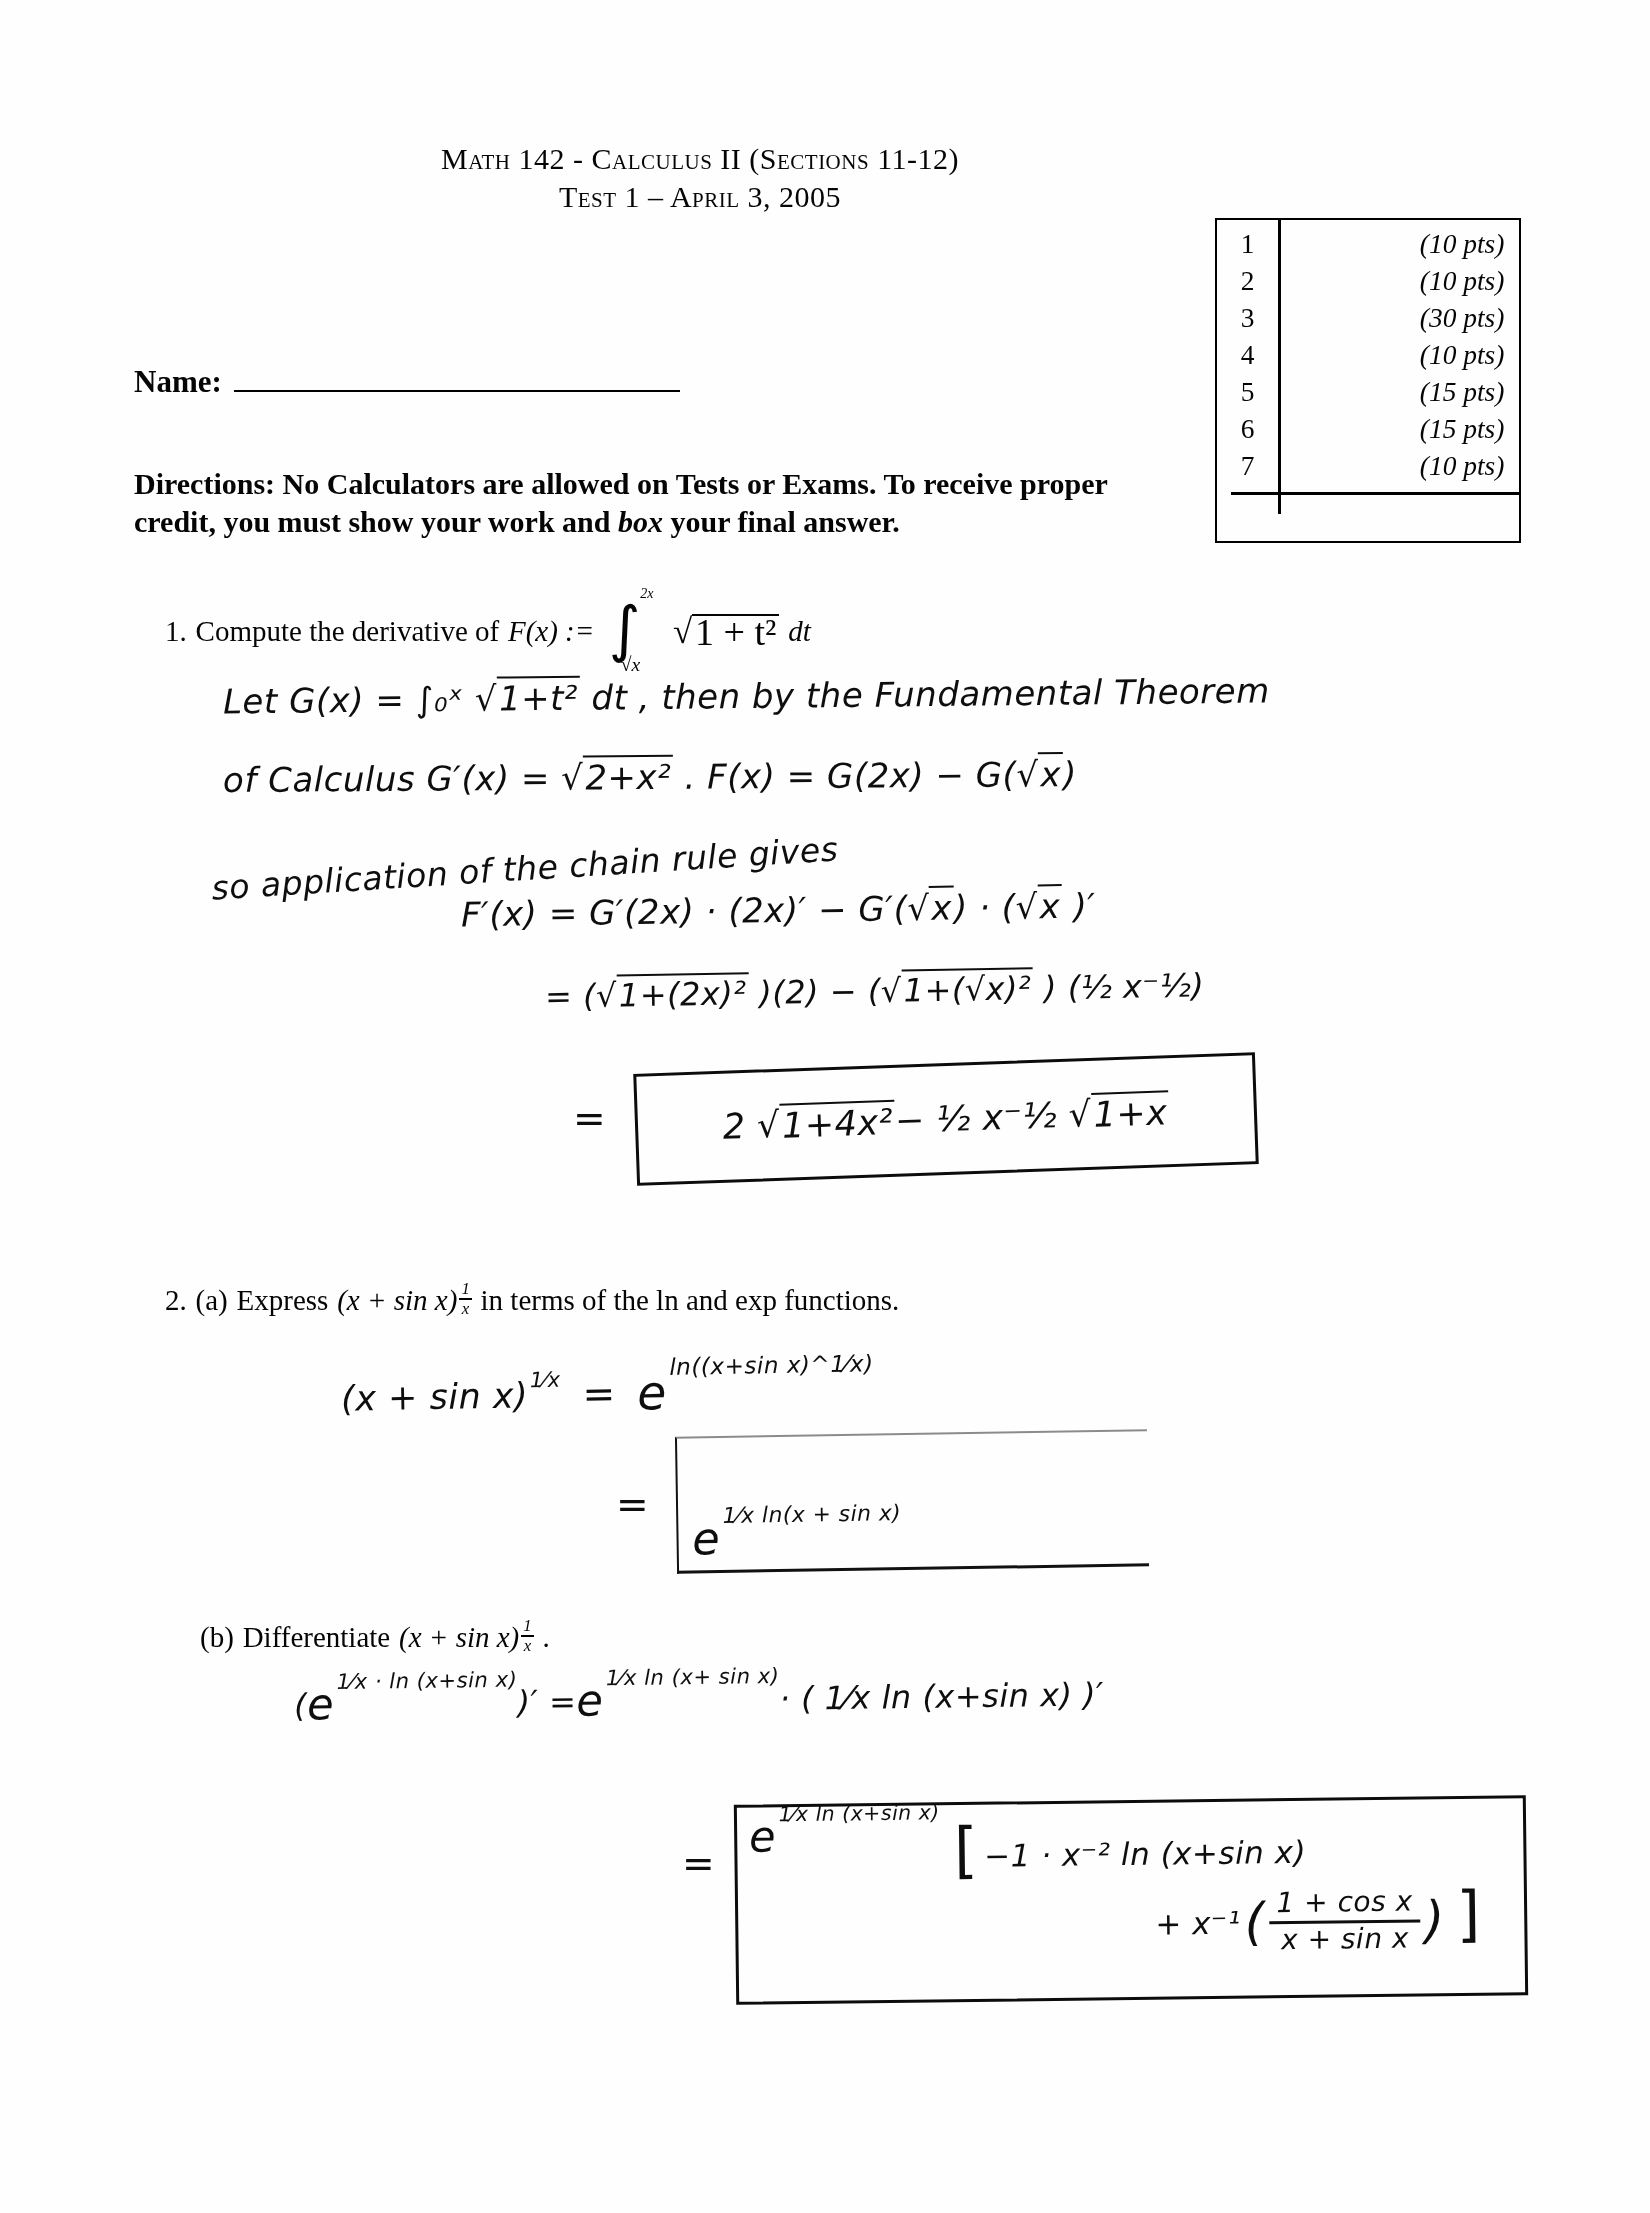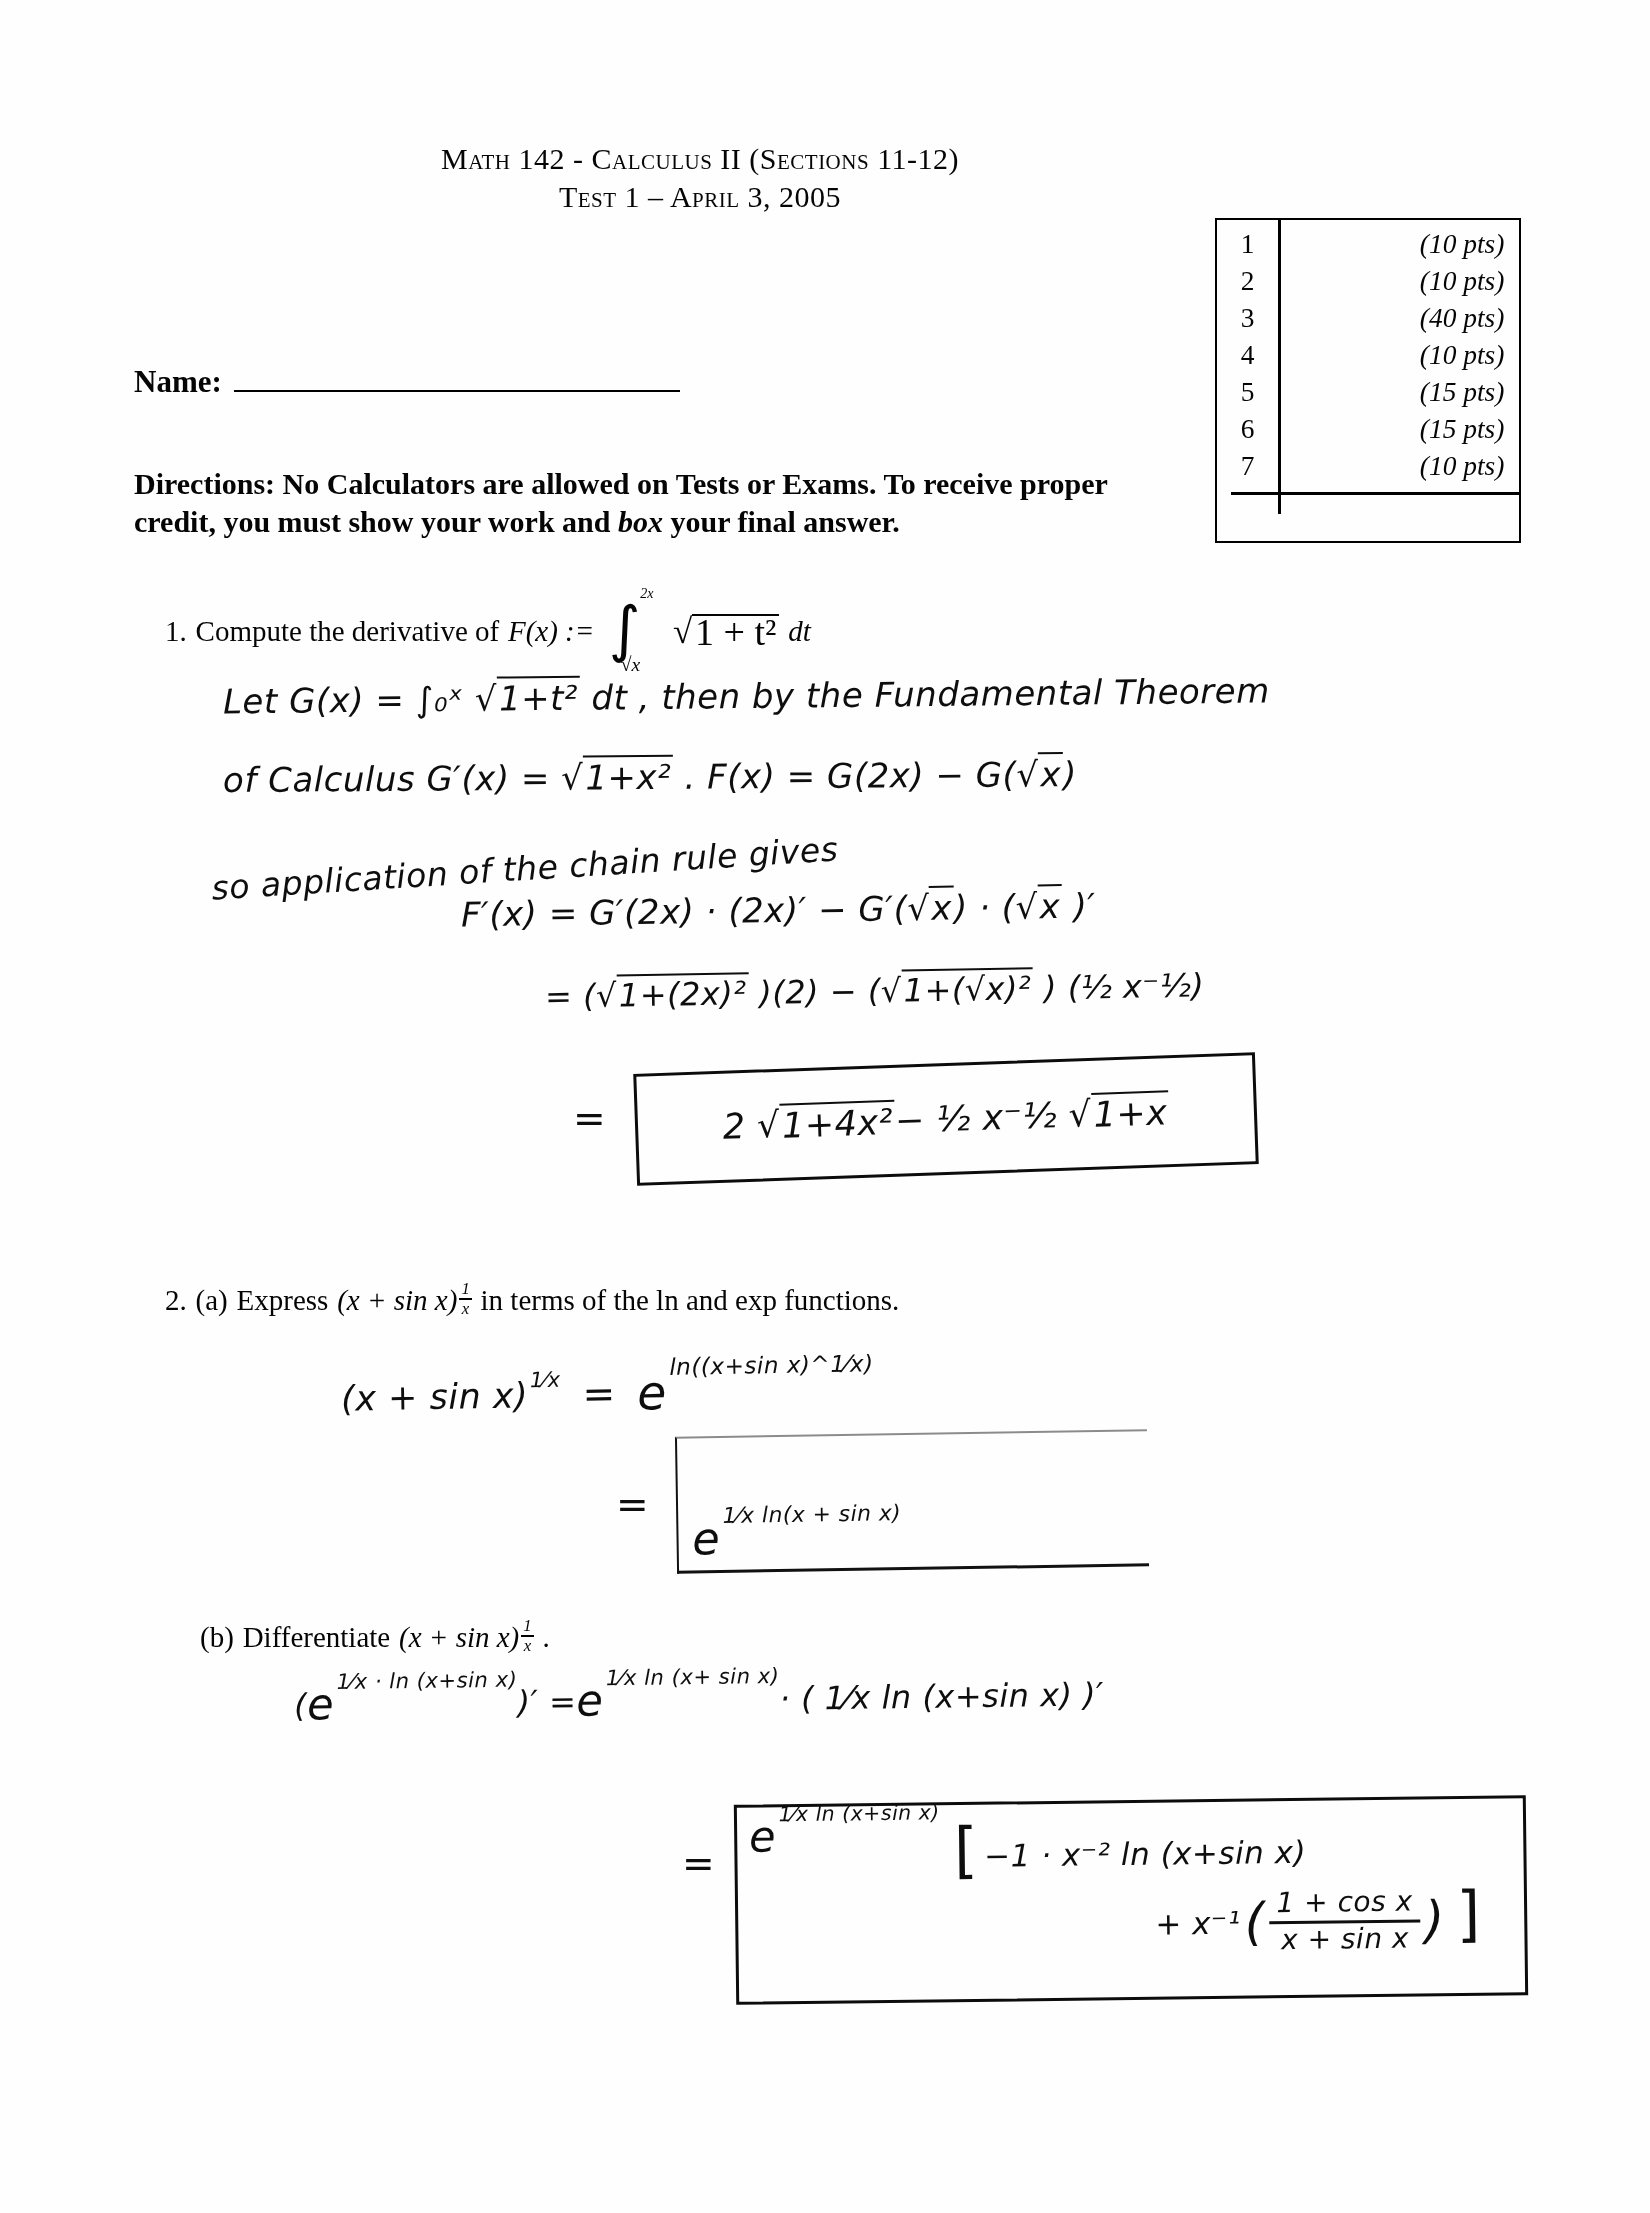--- a/index.html
+++ b/index.html
@@ -95,21 +95,21 @@
       <div class="score-row">
           <span class="score-num">1</span>
           <span class="score-pts">(10 pts)</span>
         </div>
       <div class="score-row">
           <span class="score-num">2</span>
           <span class="score-pts">(10 pts)</span>
         </div>
       <div class="score-row">
           <span class="score-num">3</span>
-          <span class="score-pts">(40 pts)</span>
+          <span class="score-pts">(30 pts)</span>
         </div>
       <div class="score-row">
           <span class="score-num">4</span>
           <span class="score-pts">(10 pts)</span>
         </div>
       <div class="score-row">
           <span class="score-num">5</span>
           <span class="score-pts">(15 pts)</span>
         </div>
       <div class="score-row">
@@ -144,21 +144,21 @@
       <span class="rt-glyph">√</span>
         <span class="ovl">1 + t²</span>
     </span>
     <span class="it">dt</span>
   </div>
 
   <div class="abs hw hw1-l1">
     <span>Let G(x) = ∫₀ˣ √</span><span class="ovl">1+t²</span><span> dt ,  then by the Fundamental Theorem</span>
   </div>
   <div class="abs hw hw1-l2">
-    <span>of Calculus    G′(x) = √</span><span class="ovl">1+x²</span><span> .    F(x) = G(2x) − G(√</span><span class="ovl">x</span><span>)</span>
+    <span>of Calculus    G′(x) = √</span><span class="ovl">2+x²</span><span> .    F(x) = G(2x) − G(√</span><span class="ovl">x</span><span>)</span>
   </div>
   <div class="abs hw hw1-l3">
     <span>so application of the chain rule gives</span>
   </div>
   <div class="abs hw hw1-l4">
     <span>F′(x) =   G′(2x) · (2x)′ −  G′(√</span><span class="ovl">x</span><span>) · (√</span><span class="ovl">x</span><span> )′</span>
   </div>
   <div class="abs hw hw1-l5">
     <span>= (√</span><span class="ovl">1+(2x)²</span><span> )(2)  − (√</span><span class="ovl">1+(√x)²</span><span> ) (½ x⁻½)</span>
   </div>

